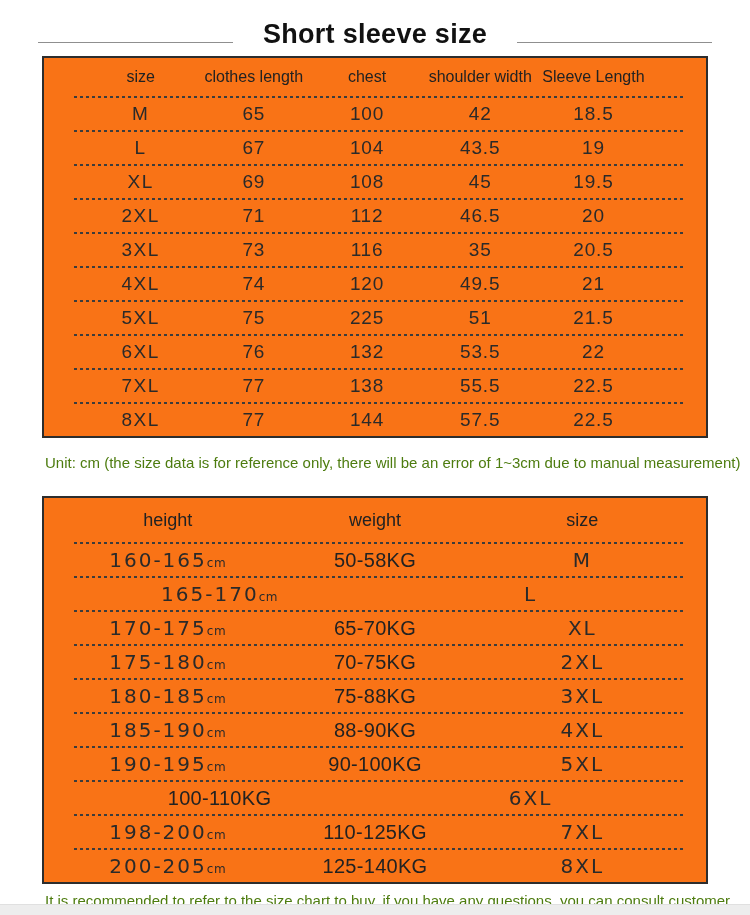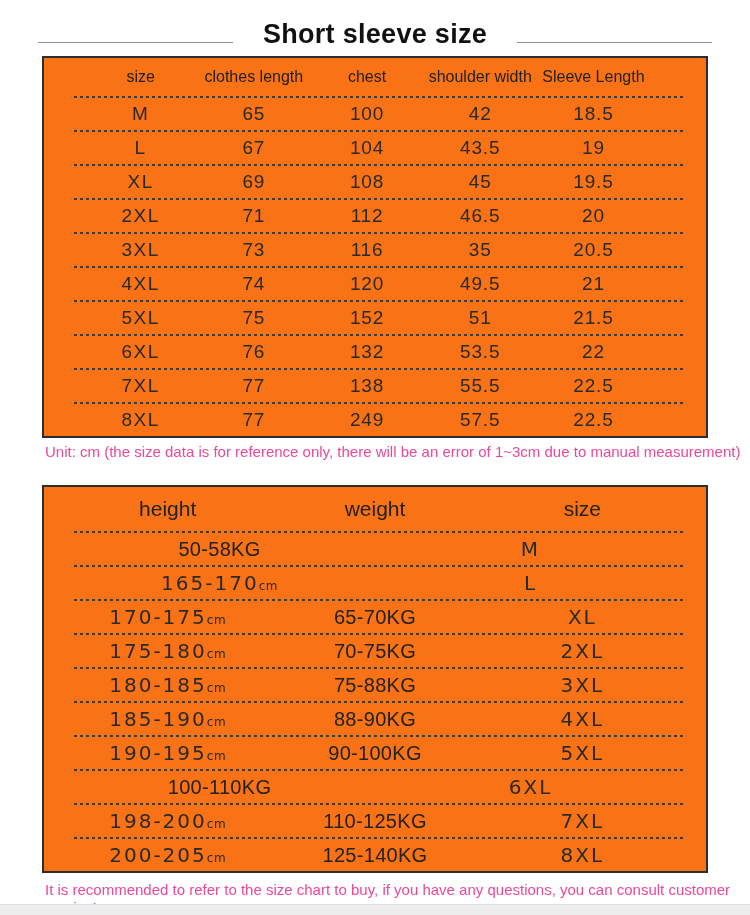--- a/index.html
+++ b/index.html
@@ -36,28 +36,28 @@
 
   
   .t1 .row { padding: 0 56px 0 40px; }
   .t1 .header { height: 38px; font-size: 16px; color: #222; }
   .t1 .data { height: 32px; font-size: 19px; color: #2a2a2a; }
   .t1 .data .c-size { letter-spacing: 1.5px; }
   .t1 .data .c-num { letter-spacing: 0.8px; }
 
   
   .note {
-    margin: 5px 0 0 45px; font-size: 15px; color: #ec4899;
+    margin: 16px 0 0 45px; font-size: 15px; color: #4d7c0f;
     letter-spacing: 0px; line-height: 18px;
   }
 
   
   .t2 { margin-top: 24px; }
   .t2 .row { padding: 0 20px; }
-  .t2 .header { height: 44px; font-size: 21px; color: #222; }
+  .t2 .header { height: 44px; font-size: 18px; color: #222; }
   .t2 .data { height: 32px; }
   .t2 .c-height {
     font-family: "DejaVu Sans", sans-serif;
     font-size: 20px; letter-spacing: 2px; color: #2a2a2a;
   }
   .t2 .c-height .unit { font-size: 12px; letter-spacing: 0.5px; }
   .t2 .c-weight { font-size: 20px; letter-spacing: 0.3px; color: #222; }
   .t2 .c-size2 {
     font-family: "DejaVu Sans", sans-serif;
     font-size: 20px; letter-spacing: 2px; color: #2a2a2a;
@@ -143,21 +143,21 @@
           <span class="cell c-num">74</span>
           <span class="cell c-num">120</span>
           <span class="cell c-num">49.5</span>
           <span class="cell c-num">21</span>
         </div>
 
         <div class="sep"></div>
         <div class="row data">
           <span class="cell c-size">5XL</span>
           <span class="cell c-num">75</span>
-          <span class="cell c-num">152</span>
+          <span class="cell c-num">225</span>
           <span class="cell c-num">51</span>
           <span class="cell c-num">21.5</span>
         </div>
 
         <div class="sep"></div>
         <div class="row data">
           <span class="cell c-size">6XL</span>
           <span class="cell c-num">76</span>
           <span class="cell c-num">132</span>
           <span class="cell c-num">53.5</span>
@@ -170,39 +170,40 @@
           <span class="cell c-num">77</span>
           <span class="cell c-num">138</span>
           <span class="cell c-num">55.5</span>
           <span class="cell c-num">22.5</span>
         </div>
 
         <div class="sep"></div>
         <div class="row data">
           <span class="cell c-size">8XL</span>
           <span class="cell c-num">77</span>
-          <span class="cell c-num">249</span>
+          <span class="cell c-num">144</span>
           <span class="cell c-num">57.5</span>
           <span class="cell c-num">22.5</span>
         </div>
       </div>
   </div>
 
   <p class="note">Unit: cm (the size data is for reference only, there will be an error of 1~3cm due to manual measurement)</p>
 
   <div class="tbox t2">
     <div class="row header">
       <span class="cell">height</span>
       <span class="cell">weight</span>
       <span class="cell">size</span>
     </div>
     <div>
 
         <div class="sep"></div>
         <div class="row data">
+          <span class="cell c-height"><span>160-165</span><span class="unit">cm</span></span>
           <span class="cell c-weight">50-58KG</span>
           <span class="cell c-size2">M</span>
         </div>
 
         <div class="sep"></div>
         <div class="row data">
           <span class="cell c-height"><span>165-170</span><span class="unit">cm</span></span>
           <span class="cell c-size2">L</span>
         </div>
 

